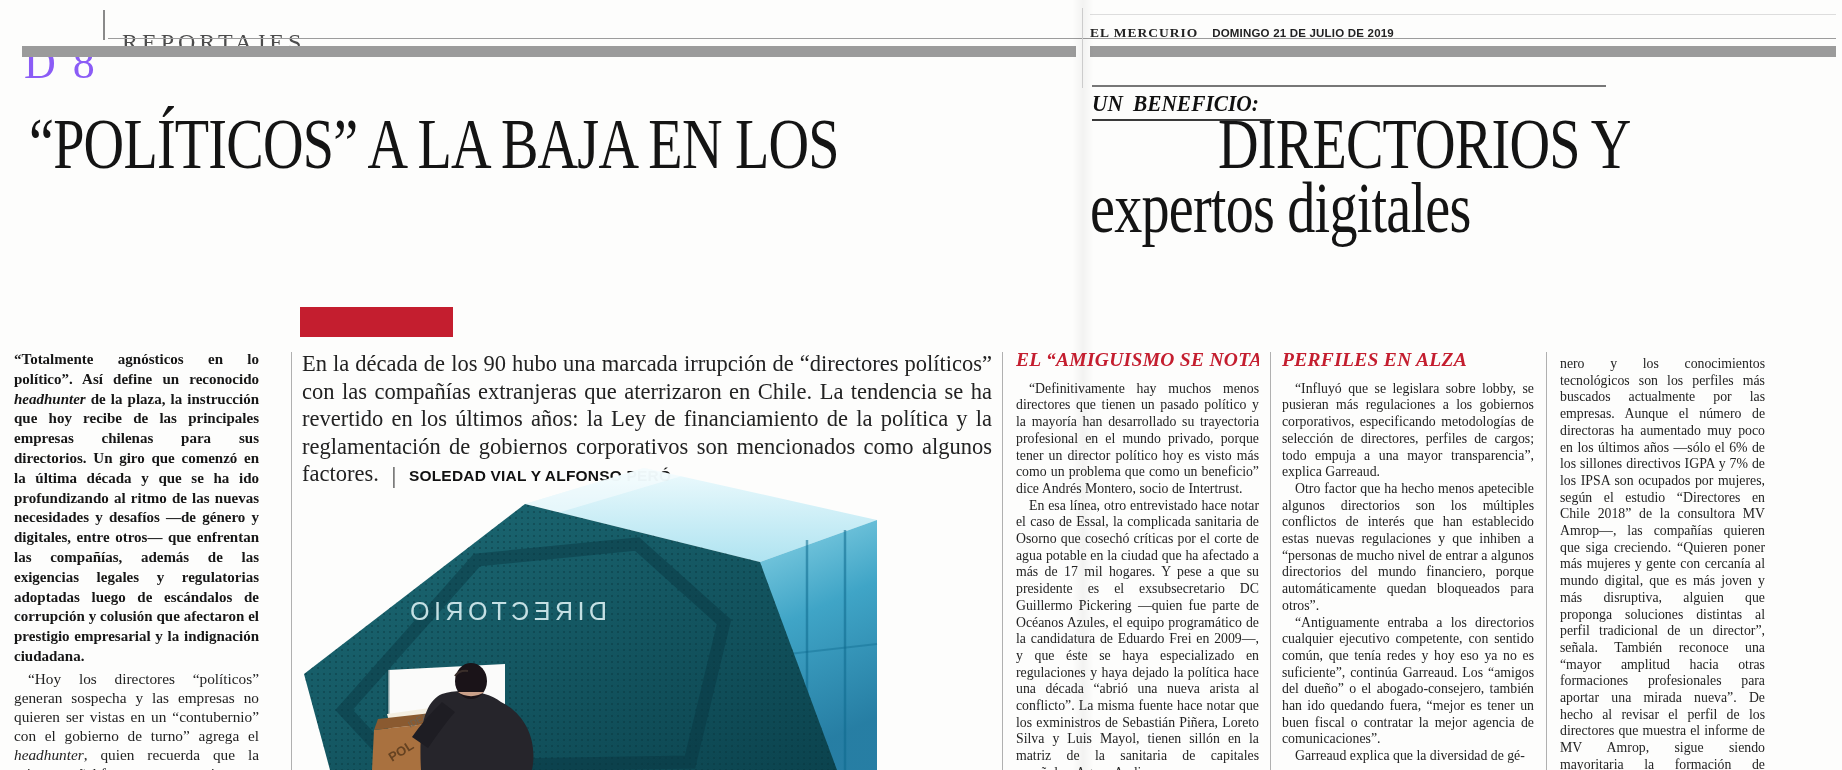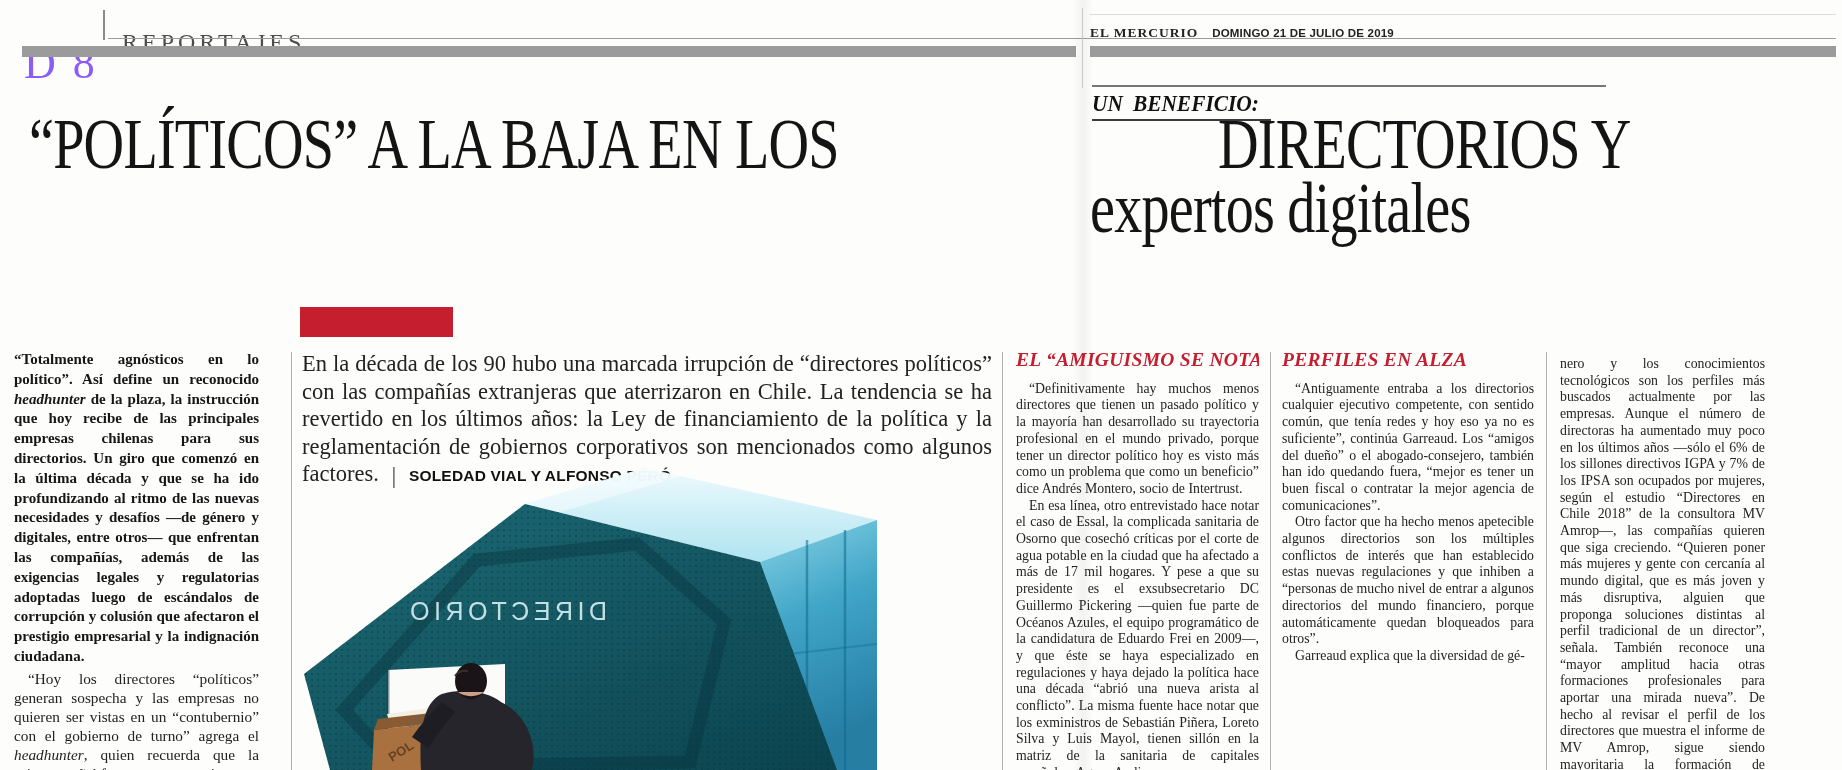--- a/index.html
+++ b/index.html
@@ -180,22 +180,23 @@
   </div>
 
   <div class="abs col bodycol col-amiguismo">
     <h2 class="red-heading">EL “AMIGUISMO SE NOTA”</h2>
     <p>“Definitivamente hay muchos menos directores que tienen un pasado político y la mayoría han desarrollado su trayectoria profesional en el mundo privado, porque tener un director político hoy es visto más como un problema que como un beneficio” dice Andrés Montero, socio de Intertrust.</p>
     <p>En esa línea, otro entrevistado hace notar el caso de Essal, la complicada sanitaria de Osorno que cosechó críticas por el corte de agua potable en la ciudad que ha afectado a más de 17 mil hogares. Y pese a que su presidente es el exsubsecretario DC Guillermo Pickering —quien fue parte de Océanos Azules, el equipo programático de la candidatura de Eduardo Frei en 2009—, y que éste se haya especializado en regulaciones y haya dejado la política hace una década “abrió una nueva arista al conflicto”. La misma fuente hace notar que los exministros de Sebastián Piñera, Loreto Silva y Luis Mayol, tienen sillón en la matriz de la sanitaria de capitales españoles, Aguas Andina.</p>
   </div>
 
   <div class="abs col bodycol col-perfiles">
     <h2 class="red-heading">PERFILES EN ALZA</h2>
+    <p>“Influyó que se legislara sobre lobby, se pusieran más regulaciones a los gobiernos corporativos, especificando metodologías de selección de directores, perfiles de cargos; todo empuja a una mayor transparencia”, explica Garreaud.</p>
+    <p>Otro factor que ha hecho menos apetecible algunos directorios son los múltiples conflictos de interés que han establecido estas nuevas regulaciones y que inhiben a “personas de mucho nivel de entrar a algunos directorios del mundo financiero, porque automáticamente quedan bloqueados para otros”.</p>
     <p>“Antiguamente entraba a los directorios cualquier ejecutivo competente, con sentido común, que tenía redes y hoy eso ya no es suficiente”, continúa Garreaud. Los “amigos del dueño” o el abogado-consejero, también han ido quedando fuera, “mejor es tener un buen fiscal o contratar la mejor agencia de comunicaciones”.</p>
-    <p>Otro factor que ha hecho menos apetecible algunos directorios son los múltiples conflictos de interés que han establecido estas nuevas regulaciones y que inhiben a “personas de mucho nivel de entrar a algunos directorios del mundo financiero, porque automáticamente quedan bloqueados para otros”.</p>
     <p>Garreaud explica que la diversidad de gé-</p>
   </div>
 
   <div class="abs col bodycol col-final">
     <p>nero y los conocimientos tecnológicos son los perfiles más buscados actualmente por las empresas. Aunque el número de directoras ha aumentado muy poco en los últimos años —sólo el 6% de los sillones directivos IGPA y 7% de los IPSA son ocupados por mujeres, según el estudio “Directores en Chile 2018” de la consultora MV Amrop—, las compañías quieren que siga creciendo. “Quieren poner más mujeres y gente con cercanía al mundo digital, que es más joven y más disruptiva, alguien que proponga soluciones distintas al perfil tradicional de un director”, señala. También reconoce una “mayor amplitud hacia otras formaciones profesionales para aportar una mirada nueva”. De hecho al revisar el perfil de los directores que muestra el informe de MV Amrop, sigue siendo mayoritaria la formación de ingenieros civiles o comerciales entre los directores chilenos, más del 50% en hombres y en mujeres; solo el 14% en ambos casos se trata de abogados y en el caso de las mujeres un 20% tiene “otras profesiones”. ■</p>
   </div>
 
 </div>
 
 </body></html>

